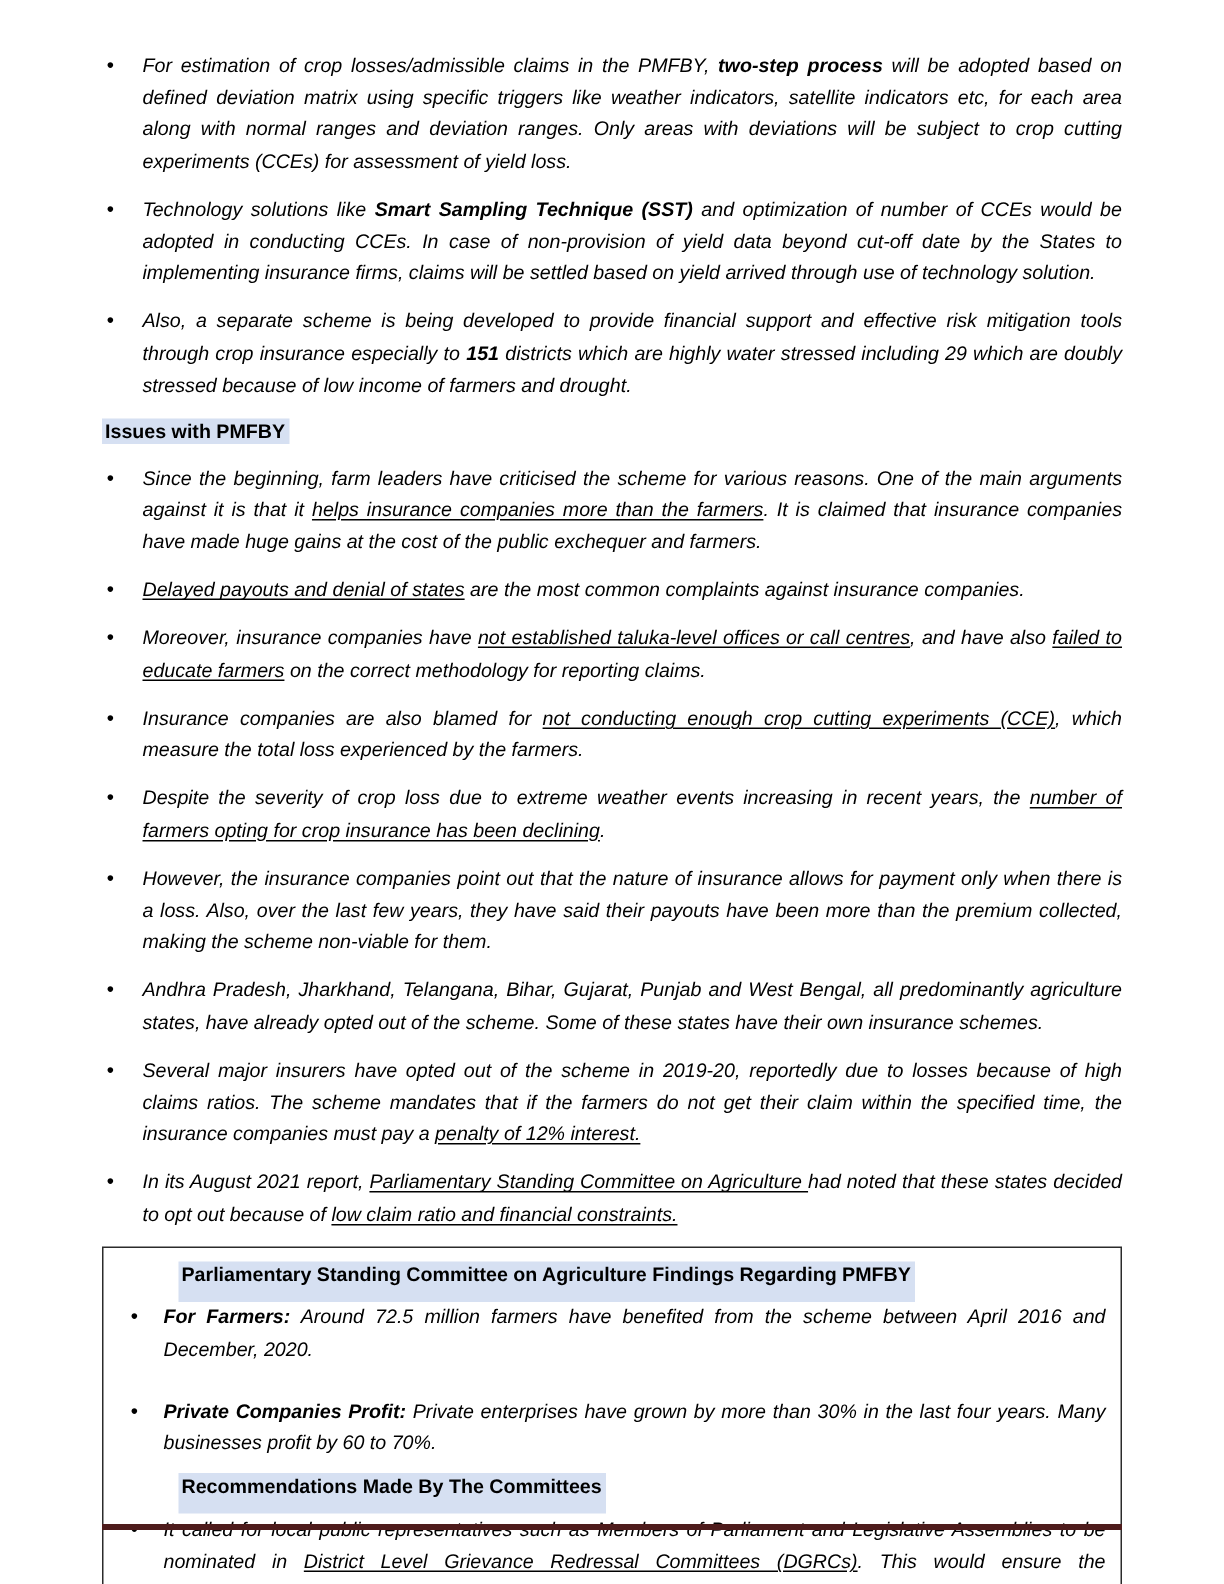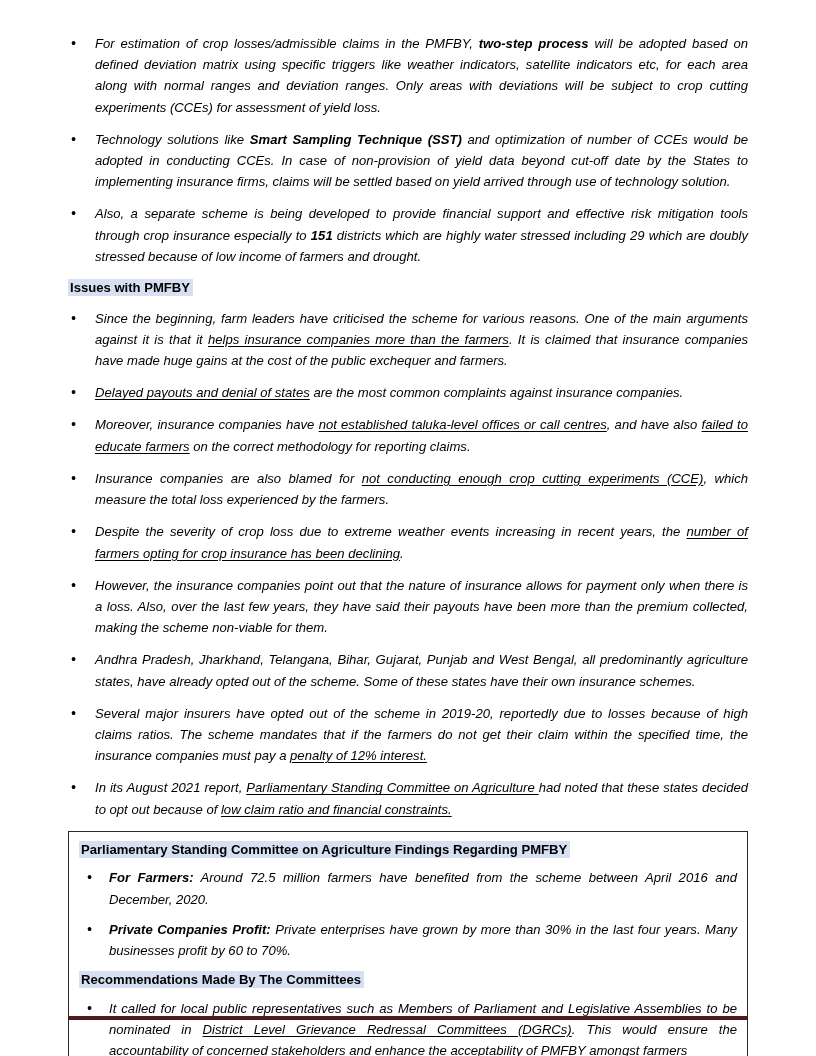--- a/index.html
+++ b/index.html
@@ -74,27 +74,28 @@
     box-sizing: border-box;
   }
   .box-head {
     font-size: 13.1px;
     font-weight: bold;
     line-height: 1.5;
     margin: 0 0 8px 0;
   }
   .box-head .hl {
     background: #d6e0f2;
-    padding: 1px 3px 1px 2px;
+    padding: 1px 3px 11px 2px;
+    margin-left: 40px;
   }
   .box-head.second { margin-top: 9px; }
   .box ul.blist > li {
     font-size: 13.1px;
     line-height: 1.62;
-    margin-bottom: 9px;
+    margin-bottom: 20px;
     padding-left: 30px;
   }
   .box ul.blist > li:before { left: 8px; }
   .box ul.blist > li:last-child { margin-bottom: 1px; }
 
   
   .footer {
     position: absolute;
     left: 68px;
     right: 68px;

